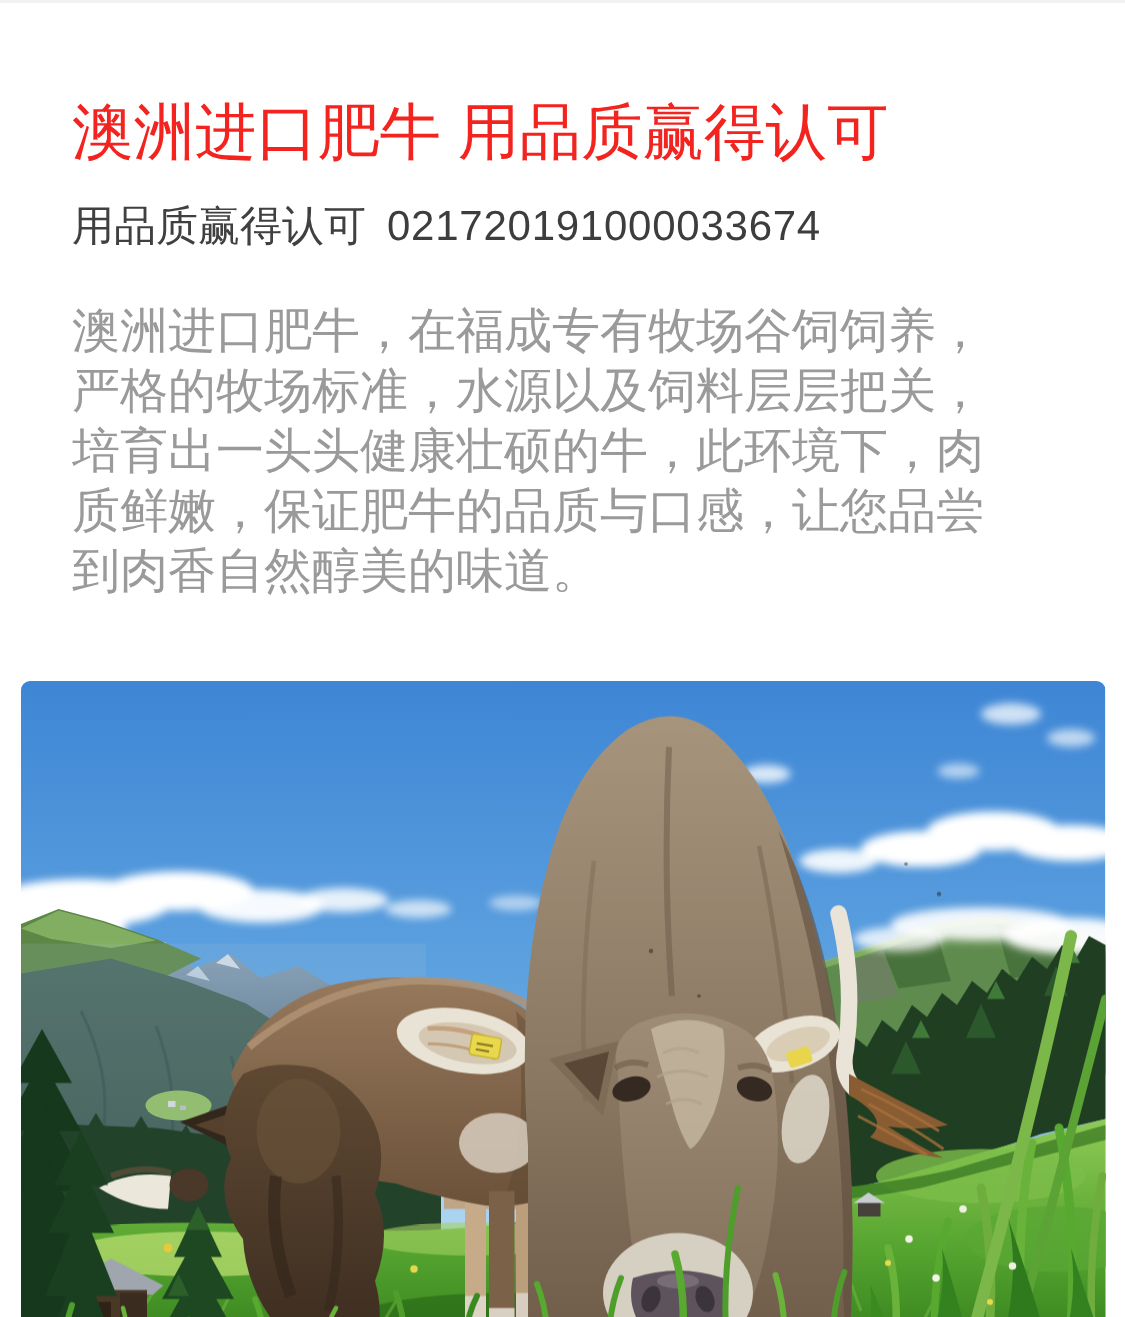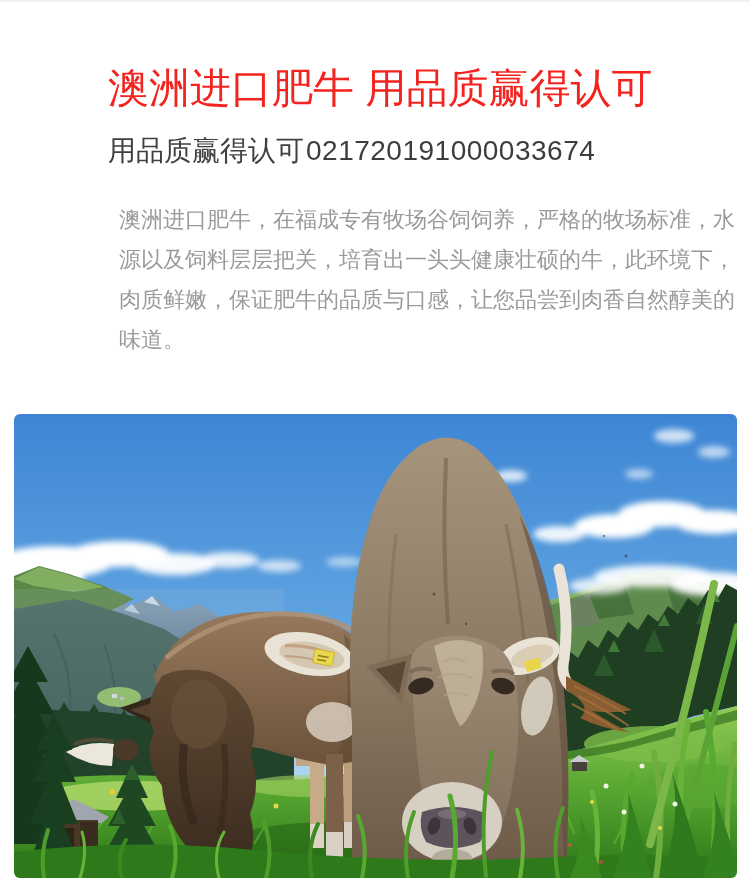--- a/index.html
+++ b/index.html
@@ -1,23 +1,23 @@
 <!DOCTYPE html>
 <html><head>
 <meta charset="utf-8">
 <style>
   html,body{margin:0;padding:0;background:#fff;}
   body{font-family:"Liberation Sans","DejaVu Sans",sans-serif;}
   .page{width:750px;height:878px;background:#ffffff;overflow:hidden;position:relative;}
   .top-divider{height:2px;background:#f2f2f2;}
-  .text-block{padding-left:108px;}
+  .text-block{padding-left:48px;}
   .title{margin:64px 0 0 0;font-size:41px;line-height:44px;font-weight:400;color:#f3241f;}
   .customs{margin-top:24px;font-size:28px;line-height:34px;font-weight:300;color:#404040;}
-  .customs-number{margin-left:2px;color:#3d3d3d;letter-spacing:0.5px;}
-  .desc{margin:32px 0 0 11px;max-width:630px;font-size:22px;line-height:40px;font-weight:300;color:#9a9a9a;}
+  .customs-number{margin-left:14px;color:#3d3d3d;letter-spacing:0.5px;}
+  .desc{margin:32px 0 0 0;max-width:630px;font-size:32px;line-height:40px;font-weight:300;color:#9a9a9a;}
   .photo{margin:54px 0 0 14px;width:723px;height:464px;border-radius:6px;overflow:hidden;}
   .photo svg{display:block;}
 </style>
 </head>
 <body>
 
 <div class="page">
   <div class="top-divider"></div>
 
   <div class="text-block">

